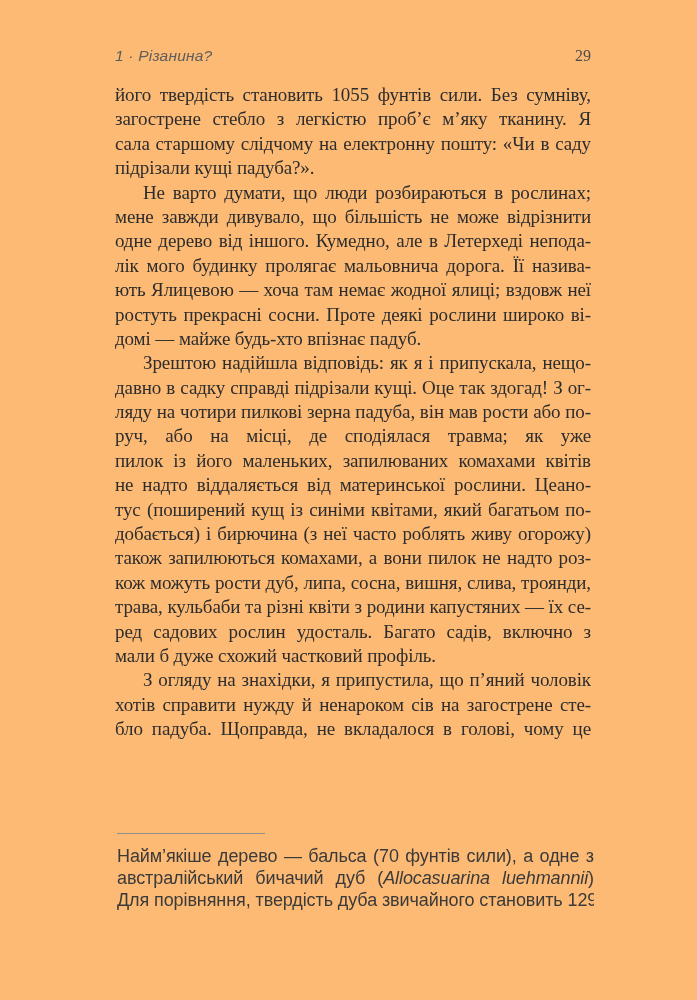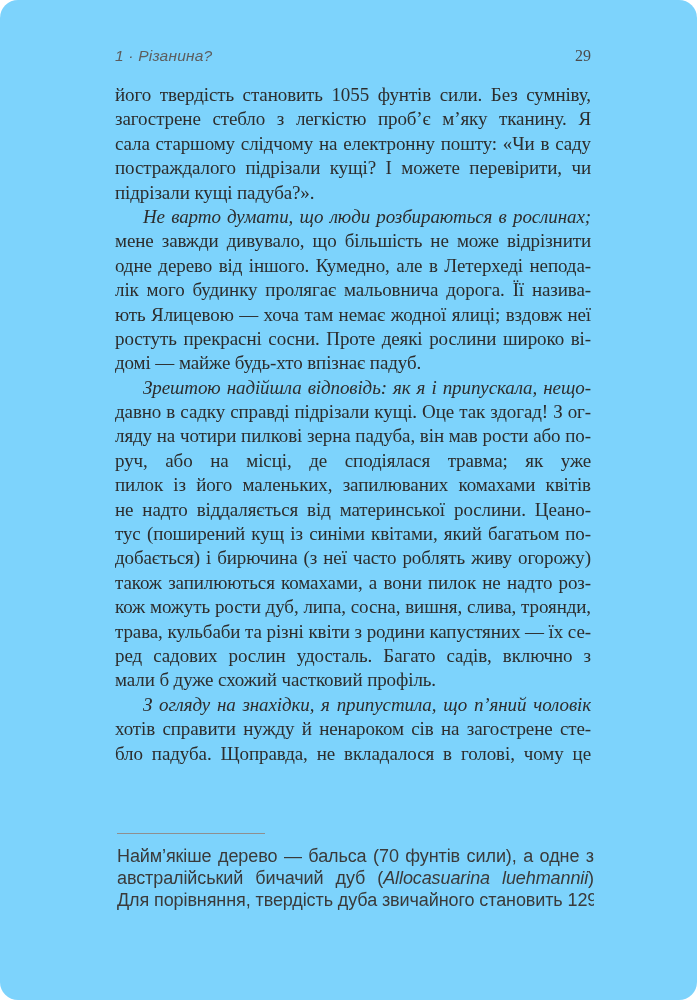--- a/index.html
+++ b/index.html
@@ -3,25 +3,24 @@
 <meta charset="utf-8">
 <style>
   html, body {
     margin: 0;
     padding: 0;
   }
   .page {
     position: relative;
     width: 697px;
     height: 1000px;
-    background: #7dd3fc;
+    background: #fdba74;
     font-family: "Liberation Serif", serif;
     color: #2d2d2d;
     overflow: hidden;
-    border-radius: 18px;
   }
   .header {
     position: absolute;
     left: 115px;
     top: 47px;
     width: 476px;
     height: 20px;
   }
   .chapter {
     position: absolute;
@@ -56,21 +55,20 @@
     text-align: justify;
     text-align-last: justify;
   }
   .line.end {
     text-align: left;
     text-align-last: left;
     white-space: nowrap;
   }
   .line.ind {
     text-indent: 28px;
-    font-style: italic;
   }
   .footnote-rule {
     position: absolute;
     left: 117px;
     top: 833px;
     width: 148px;
     border-top: 1px solid #8f8f8f;
   }
   .footnote {
     position: absolute;
@@ -106,21 +104,20 @@
   <div class="header">
     <span class="chapter">1 · Різанина?</span>
     <span class="pagenum">29</span>
   </div>
 
   <div class="body">
 
     <div class="line">його твердість становить 1055 фунтів сили. Без сумніву, таке</div>
     <div class="line">загострене стебло з легкістю проб’є м’яку тканину. Я напи-</div>
     <div class="line">сала старшому слідчому на електронну пошту: «Чи в саду</div>
-    <div class="line">постраждалого підрізали кущі? І можете перевірити, чи</div>
     <div class="line end">підрізали кущі падуба?».</div>
 
     <div class="line ind">Не варто думати, що люди розбираються в рослинах;</div>
     <div class="line">мене завжди дивувало, що більшість не може відрізнити</div>
     <div class="line">одне дерево від іншого. Кумедно, але в Летерхеді непода-</div>
     <div class="line">лік мого будинку пролягає мальовнича дорога. Її назива-</div>
     <div class="line">ють Ялицевою — хоча там немає жодної ялиці; вздовж неї</div>
     <div class="line">ростуть прекрасні сосни. Проте деякі рослини широко ві-</div>
     <div class="line end">домі — майже будь-хто впізнає падуб.</div>
 

